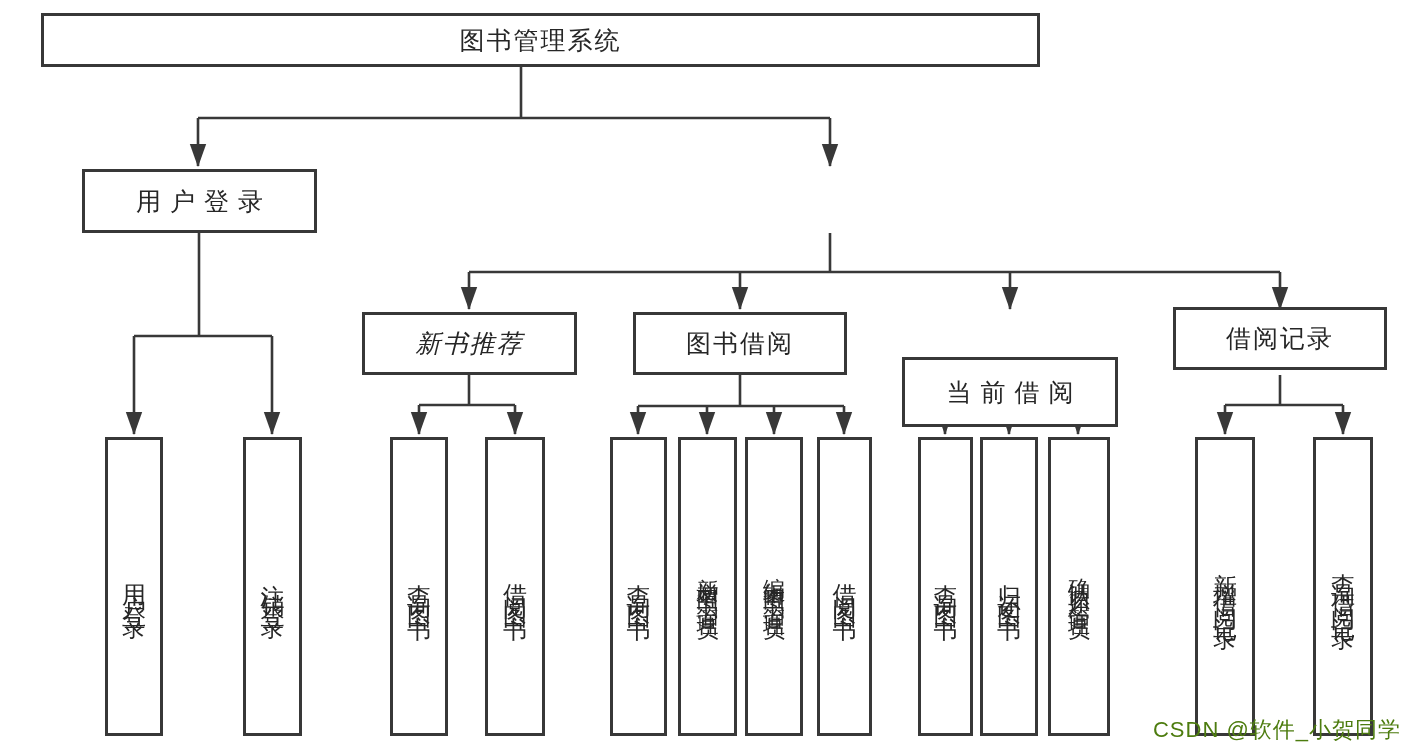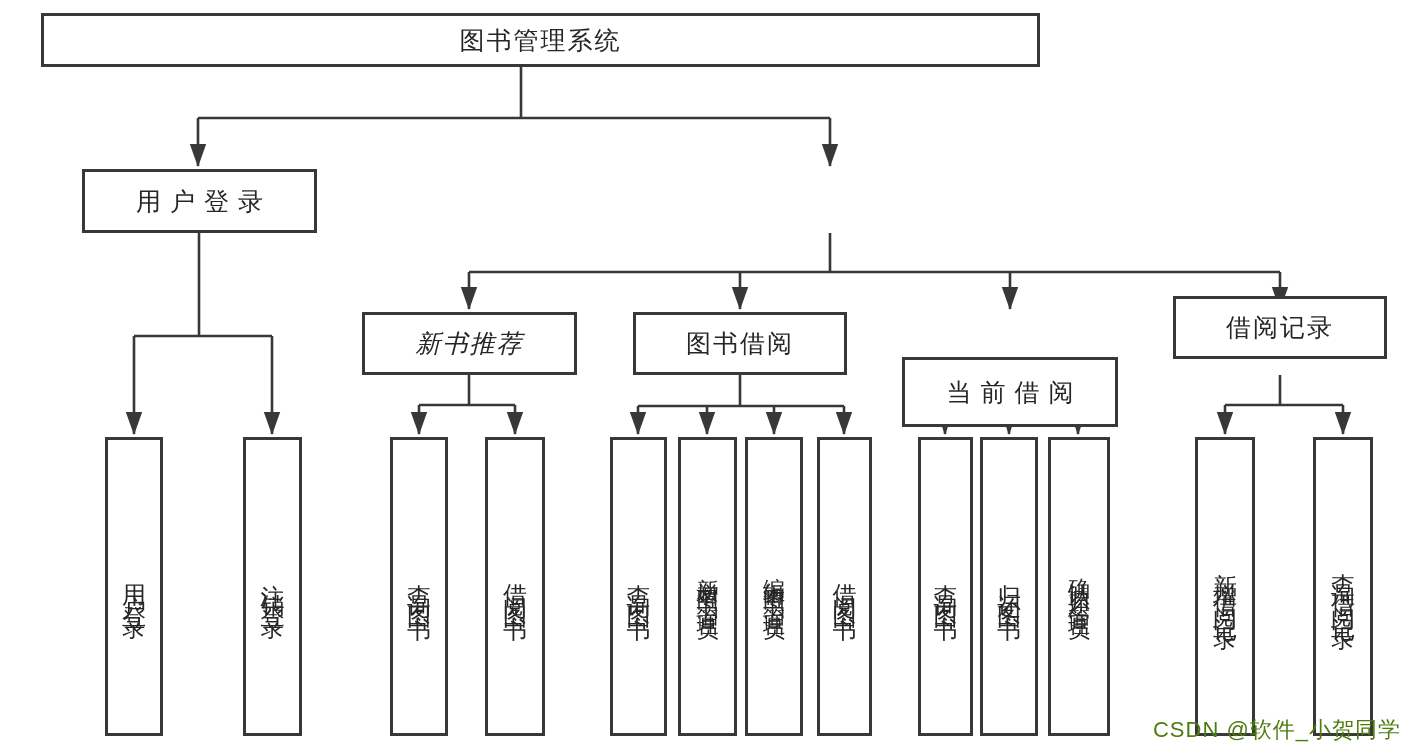--- a/index.html
+++ b/index.html
@@ -96,21 +96,21 @@
 
   <div class="node" style="left:362px;top:312px;width:215px;height:63px;font-style:italic;">
     <span class="hlabel">新书推荐</span>
   </div>
   <div class="node" style="left:633px;top:312px;width:214px;height:63px;">
     <span class="hlabel">图书借阅</span>
   </div>
   <div class="node wide" style="left:902px;top:312px;width:216px;height:70px;margin-top:45px;">
     <span class="hlabel">当前借阅</span>
   </div>
-  <div class="node" style="left:1173px;top:296px;width:214px;height:63px;">
+  <div class="node" style="left:1173px;top:307px;width:214px;height:63px;">
     <span class="hlabel">借阅记录</span>
   </div>
 
   <div class="node leaf" style="left:105px;top:437px;width:58px;height:299px;">
     <span class="vlabel">用户登录</span>
   </div>
   <div class="node leaf" style="left:243px;top:437px;width:59px;height:299px;">
     <span class="vlabel">注销登录</span>
   </div>
 

